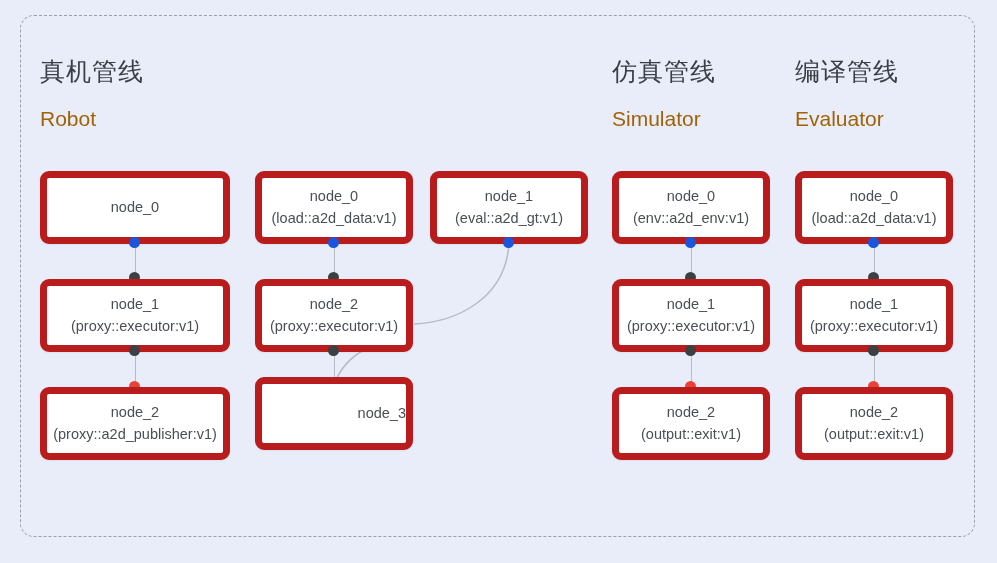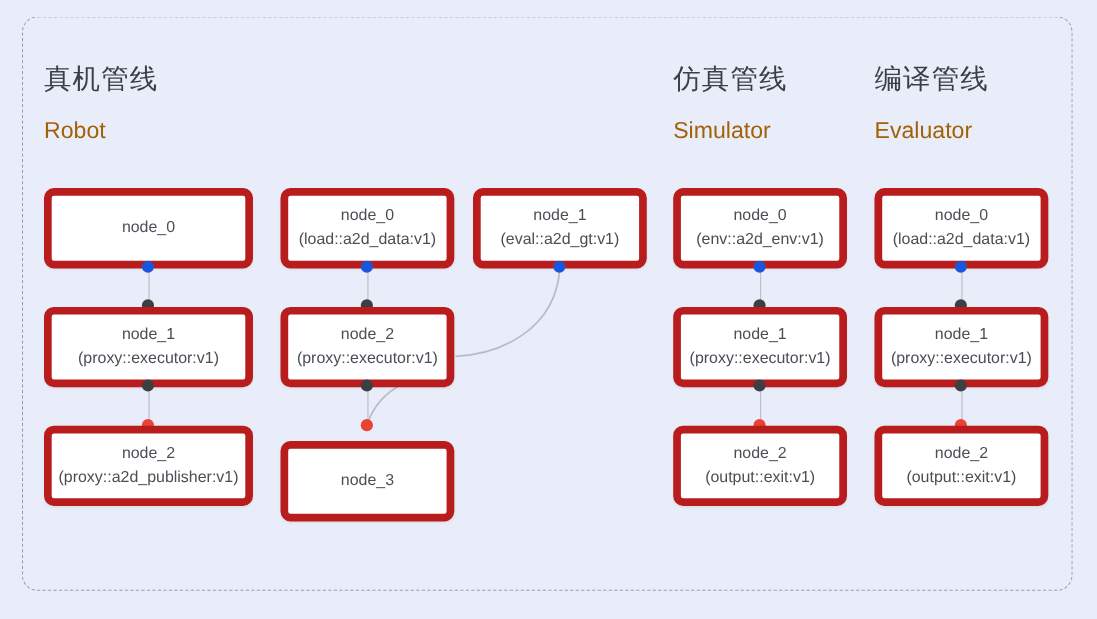--- a/index.html
+++ b/index.html
@@ -161,21 +161,21 @@
 <div class="port port-relay" style="left:328px; top:272px;"></div>
 
 <div class="node" style="left:255px; top:279px; width:158px; height:73px;">
   <span class="node-id">node_2</span>
   <span class="node-kind">(proxy::executor:v1)</span>
 </div>
 <div class="link-line" style="left:333.5px; top:352px; height:34px;"></div>
 <div class="port port-relay" style="left:328px; top:345px;"></div>
 <div class="port port-in" style="left:328px; top:381px;"></div>
 
-<div class="node" style="left:255px; top:401px; width:158px; height:73px;">
+<div class="node" style="left:255px; top:377px; width:158px; height:73px;align-items:flex-end;">
   <span class="node-id">node_3</span>
 </div>
 
 <div class="column" style="left:612px; top:55px; width:158px; height:420px;">
   <div class="col-title">仿真管线</div>
   <div class="col-subtitle">Simulator</div>
 </div>
 
 <div class="node" style="left:612px; top:171px; width:158px; height:73px;">
   <span class="node-id">node_0</span>

